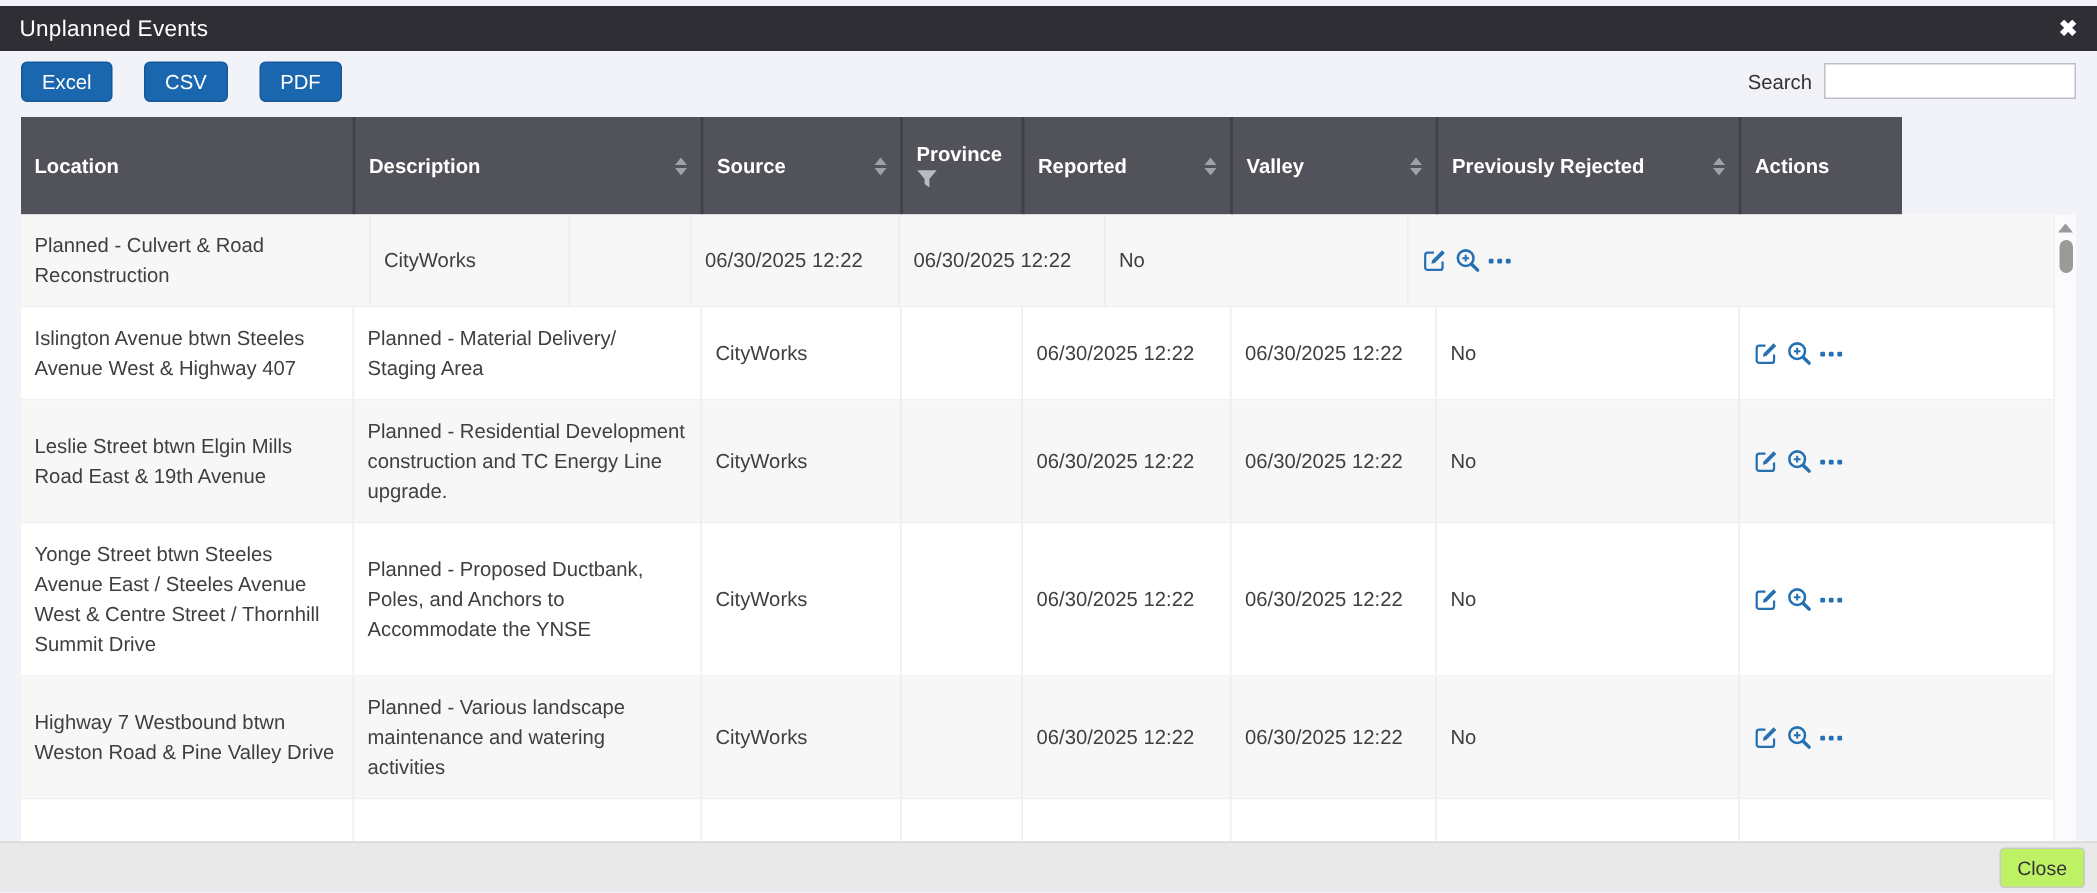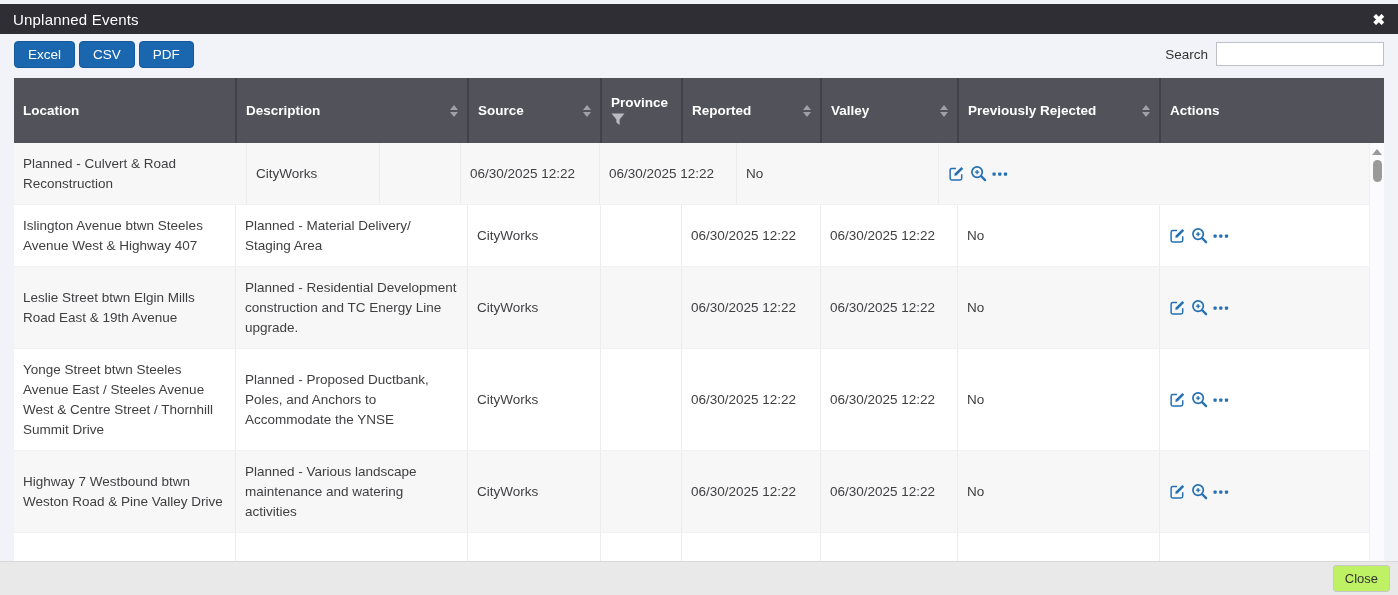--- a/index.html
+++ b/index.html
@@ -20,36 +20,36 @@
   }
   .titlebar .title { font-size:15px; letter-spacing:.2px; }
   .titlebar .close-x { font-size:15px; font-weight:bold; cursor:pointer; line-height:1; }
 
   
   .toolbar {
     position:absolute; top:30px; left:0; right:0; height:48px;
     display:flex; align-items:center; justify-content:space-between;
     padding:0 14px;
   }
-  .export-buttons { display:flex; gap:4px; }
+  .export-buttons { display:flex; gap:21px; }
   .export-buttons button {
     background:#1a67af; color:#fff; border:1px solid #16599a;
     border-radius:4px; padding:5px 13px; font-size:13.5px;
     font-family:"Liberation Sans", sans-serif; cursor:pointer;
   }
   .search { display:flex; align-items:center; gap:8px;margin-left:34px; }
   .search label { font-size:13.5px; color:#333; }
   .search input {
     width:168px; height:24px; border:1px solid #bfbfcc; background:#fff;
     font-size:13px; padding:0 5px; font-family:"Liberation Sans", sans-serif;
   }
 
   
   .table-wrap { position:absolute; left:14px; top:78px; width:1370px; height:483px; overflow:hidden; }
-  .thead { display:flex; height:65px; background:#52525a; width:1370px; }
+  .thead { display:flex; height:65px; background:#52525a; width:1254px; }
   .th {
     display:flex; align-items:center; padding:8px 9px;
     color:#fff; font-size:13.5px; font-weight:bold; position:relative;
   }
   .th + .th { border-left:2px solid #414148; }
   .th .th-label { flex:0 1 auto; }
   .sort { margin-left:auto; display:flex; flex-direction:column; align-items:center; padding-left:6px; }
   .tri { width:0; height:0; border-left:4px solid transparent; border-right:4px solid transparent; display:block; }
   .tri.up { border-bottom:5px solid #9fa0a8; margin-bottom:2px; }
   .tri.dn { border-top:5px solid #9fa0a8; }

